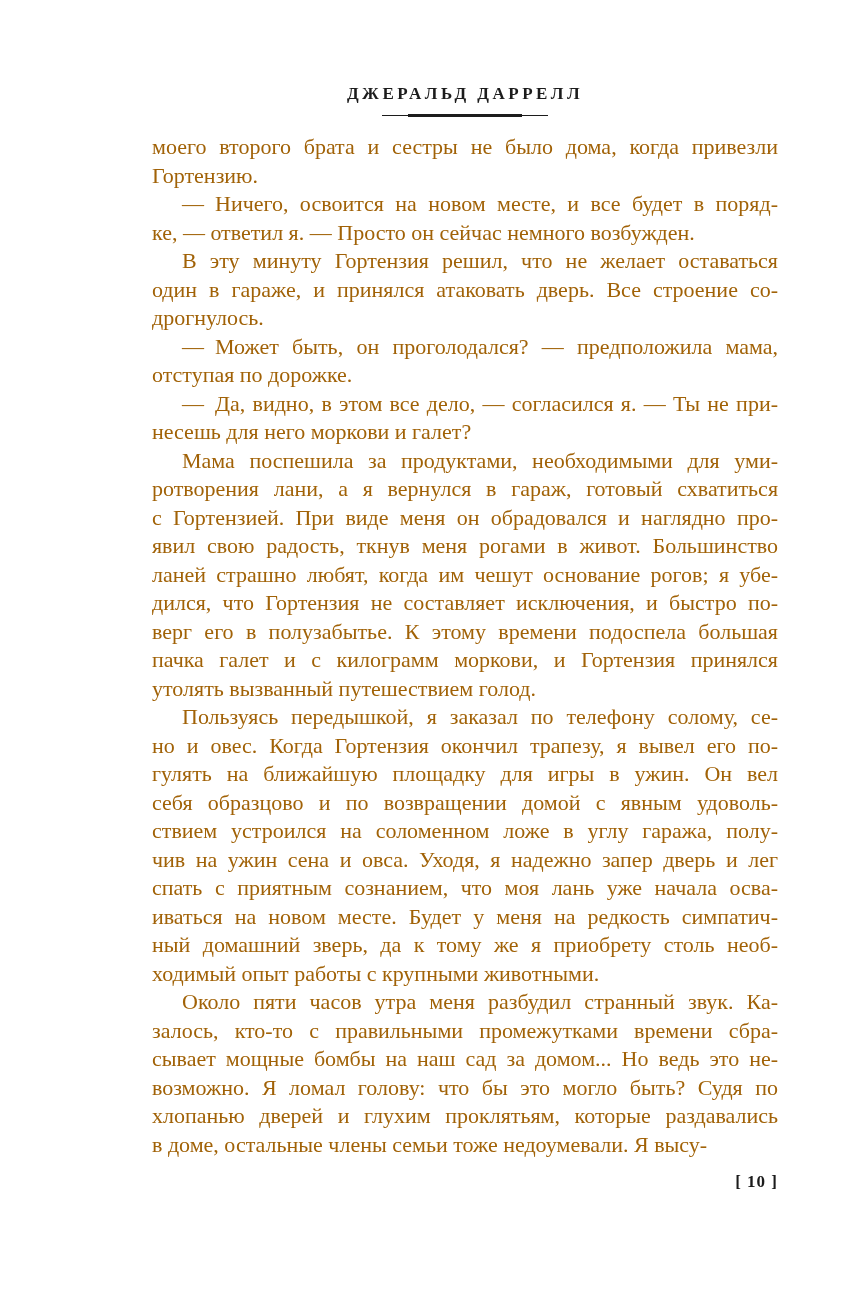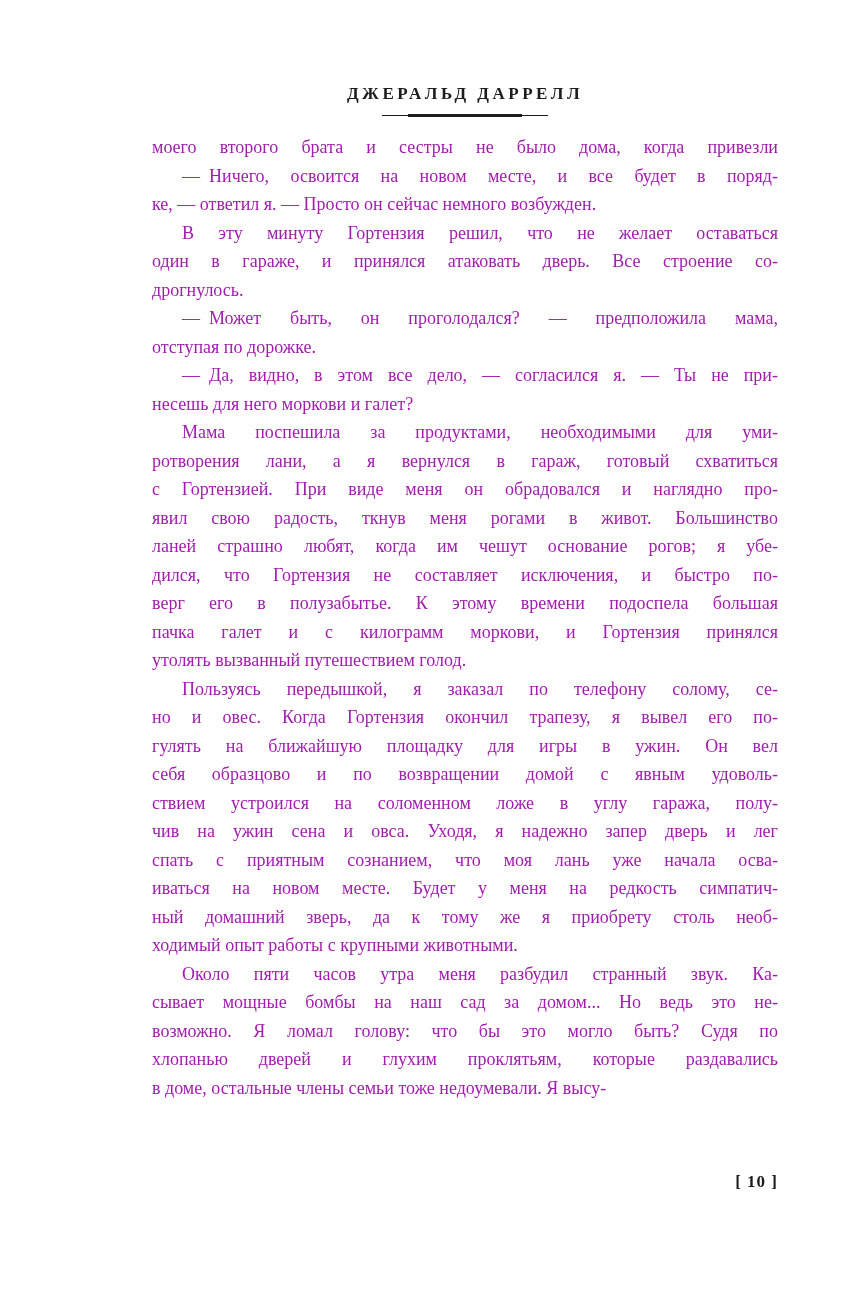--- a/index.html
+++ b/index.html
@@ -56,23 +56,23 @@
   .header-rule .rule-thick {
     position: absolute;
     left: 26px;
     right: 26px;
     top: 0;
     height: 3px;
     background: #1c1c1c;
   }
   .body-text {
     margin-top: 16px;
-    font-size: 18px;
+    font-size: 22px;
     line-height: 28.5px;
-    color: #a21caf;
+    color: #a16207;
   }
   .text-line {
     text-align: justify;
     text-align-last: justify;
     white-space: nowrap; 
     white-space: normal;
     hyphens: none;
   }
   .text-line.para-last {
     text-align-last: left;
@@ -103,20 +103,21 @@
     <div class="author-name">ДЖЕРАЛЬД ДАРРЕЛЛ</div>
     <div class="header-rule">
       <span class="rule-thin"></span>
       <span class="rule-thick"></span>
     </div>
   </header>
 
   <main class="content-col body-text" id="body-text">
 
   <div class="text-line para-first">моего второго брата и сестры не было дома, когда привезли</div>
+      <div class="text-line para-last">Гортензию.</div>
       <div class="text-line para-first indented">— Ничего, освоится на новом месте, и все будет в поряд-</div>
       <div class="text-line para-last">ке, — ответил я. — Просто он сейчас немного возбужден.</div>
       <div class="text-line para-first indented">В эту минуту Гортензия решил, что не желает оставаться</div>
       <div class="text-line">один в гараже, и принялся атаковать дверь. Все строение со-</div>
       <div class="text-line para-last">дрогнулось.</div>
       <div class="text-line para-first indented">— Может быть, он проголодался? — предположила мама,</div>
       <div class="text-line para-last">отступая по дорожке.</div>
       <div class="text-line para-first indented">— Да, видно, в этом все дело, — согласился я. — Ты не при-</div>
       <div class="text-line para-last">несешь для него моркови и галет?</div>
       <div class="text-line para-first indented">Мама поспешила за продуктами, необходимыми для уми-</div>
@@ -132,20 +133,21 @@
       <div class="text-line">но и овес. Когда Гортензия окончил трапезу, я вывел его по-</div>
       <div class="text-line">гулять на ближайшую площадку для игры в ужин. Он вел</div>
       <div class="text-line">себя образцово и по возвращении домой с явным удоволь-</div>
       <div class="text-line">ствием устроился на соломенном ложе в углу гаража, полу-</div>
       <div class="text-line">чив на ужин сена и овса. Уходя, я надежно запер дверь и лег</div>
       <div class="text-line">спать с приятным сознанием, что моя лань уже начала осва-</div>
       <div class="text-line">иваться на новом месте. Будет у меня на редкость симпатич-</div>
       <div class="text-line">ный домашний зверь, да к тому же я приобрету столь необ-</div>
       <div class="text-line para-last">ходимый опыт работы с крупными животными.</div>
       <div class="text-line para-first indented">Около пяти часов утра меня разбудил странный звук. Ка-</div>
+      <div class="text-line">залось, кто-то с правильными промежутками времени сбра-</div>
       <div class="text-line">сывает мощные бомбы на наш сад за домом... Но ведь это не-</div>
       <div class="text-line">возможно. Я ломал голову: что бы это могло быть? Судя по</div>
       <div class="text-line">хлопанью дверей и глухим проклятьям, которые раздавались</div>
       <div class="text-line para-last">в доме, остальные члены семьи тоже недоумевали. Я высу-</div>
     </main>
 
   <footer class="page-footer">
     <span class="page-number">[ 10 ]</span>
   </footer>
 

